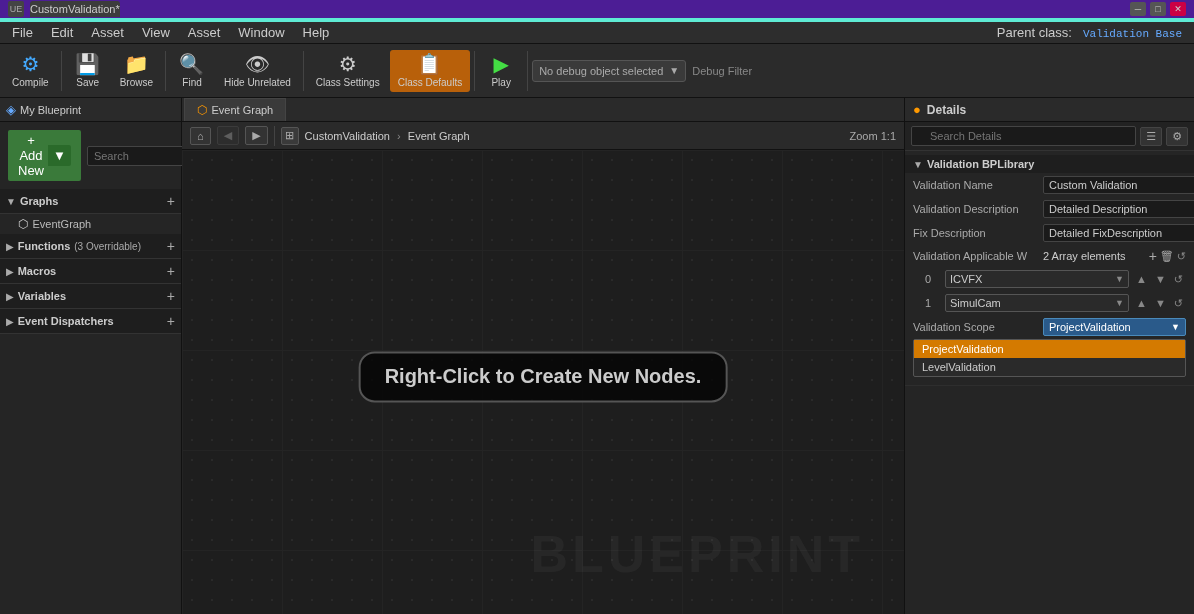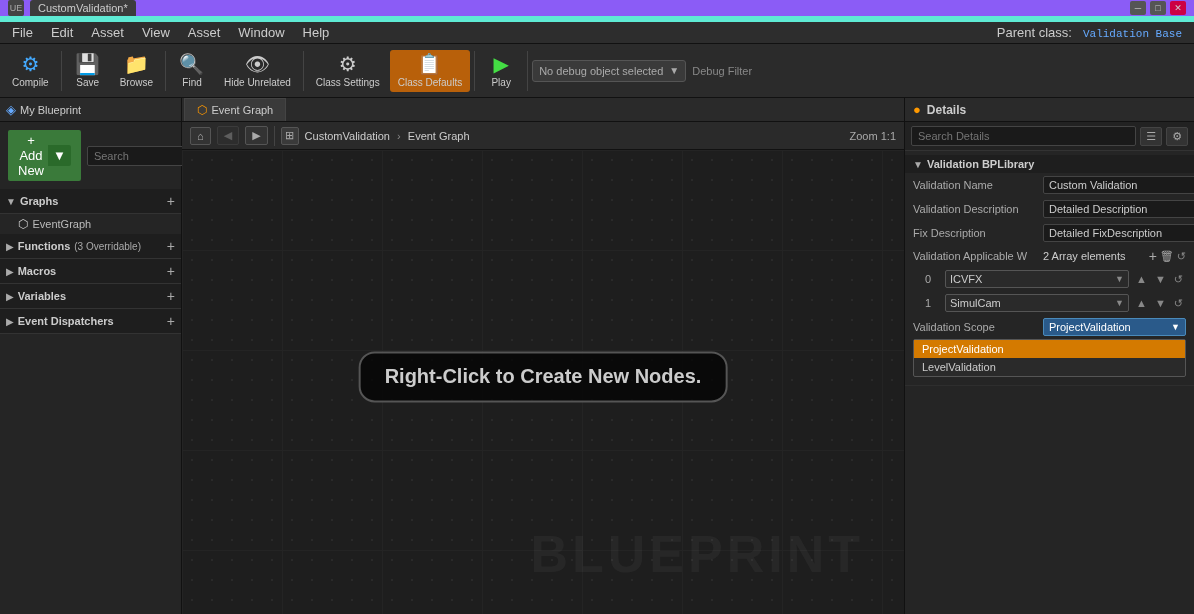--- a/index.html
+++ b/index.html
@@ -1,21 +1,21 @@
 <!DOCTYPE html>
 <html><head>
   <meta charset="utf-8">
   <style>
     * { box-sizing: border-box; margin: 0; padding: 0; }
     body { font-family: 'Segoe UI', Arial, sans-serif; font-size: 11px; background: #1a1a1a; color: #ccc; overflow: hidden; width: 1194px; height: 614px; }
 
     
-    #titlebar { height: 22px; background: #8b5cf6; display: flex; align-items: center; padding: 0 8px; border-bottom: 6px solid #5eead4; }
+    #titlebar { height: 22px; background: #4c1d95; display: flex; align-items: center; padding: 0 8px; border-bottom: 4px solid #5eead4; }
     #titlebar .ue-logo { width: 16px; height: 16px; background: #444; border-radius: 2px; margin-right: 6px; display: inline-flex; align-items: center; justify-content: center; font-size: 9px; color: #aaa; }
-    #titlebar .tab { background: #3c3c3c; padding: 2px 8px; border-radius: 3px 3px 0 0; font-size: 11px; color: #ccc; margin-right: 4px; }
+    #titlebar .tab { background: #3c3c3c; padding: 2px 0; border-radius: 3px 3px 0 0; font-size: 11px; color: #ccc; margin-right: 4px; }
     #titlebar .win-controls { margin-left: auto; display: flex; gap: 4px; }
     #titlebar .win-btn { width: 16px; height: 14px; background: #555; border-radius: 2px; display: flex; align-items: center; justify-content: center; font-size: 9px; color: #ccc; cursor: pointer; }
     #titlebar .win-btn.close { background: #c04; }
 
     
     #menubar { height: 22px; background: #2d2d2d; display: flex; align-items: center; padding: 0 4px; border-bottom: 1px solid #111; gap: 2px; }
     #menubar span { padding: 2px 8px; font-size: 13px; color: #ccc; cursor: pointer; border-radius: 2px; }
     #menubar .parent-class { margin-left: auto; font-size: 11px; color: #aaa; padding-right: 8px; }
     #menubar .parent-class a { color: #6af; text-decoration: none; font-family: Liberation Mono, monospace; }
 
@@ -72,21 +72,21 @@
     #graph-canvas .big-grid { position: absolute; inset: 0; background-image: linear-gradient(#242424 1px, transparent 1px), linear-gradient(90deg, #242424 1px, transparent 1px); background-size: 100px 100px; }
     #right-click-hint { position: absolute; top: 50%; left: 50%; transform: translate(-50%, -60%); background: rgba(0,0,0,0.7); border: 2px solid #555; border-radius: 16px; padding: 12px 24px; font-size: 20px; font-weight: bold; color: #ccc; white-space: nowrap; }
     #blueprint-watermark { position: absolute; bottom: 30px; right: 40px; font-size: 52px; font-weight: bold; color: rgba(150,150,150,0.08); letter-spacing: 4px; pointer-events: none; }
 
     
     #right-panel { width: 290px; background: #252525; border-left: 1px solid #111; display: flex; flex-direction: column; }
     #details-header { height: 24px; background: #2a2a2a; display: flex; align-items: center; padding: 0 8px; border-bottom: 1px solid #111; }
     #details-header .icon { color: #f90; margin-right: 6px; font-size: 13px; }
     #details-header .title { font-size: 12px; color: #ccc; font-weight: bold; }
     #search-details { display: flex; align-items: center; padding: 4px 6px; background: #222; border-bottom: 1px solid #333; gap: 4px; }
-    #search-details input { flex: 1; background: #1a1a1a; border: 1px solid #444; color: #ccc; padding: 3px 6px; font-size: 11px; border-radius: 2px; }
+    #search-details input { flex: 1; background: #1a1a1a; border: 1px solid #444; color: #ccc; padding: 3px 18px; font-size: 11px; border-radius: 2px; }
     #search-details .icon-btn { background: #333; border: 1px solid #444; color: #aaa; padding: 2px 5px; border-radius: 2px; cursor: pointer; font-size: 11px; }
     .details-section { padding: 4px 0; border-bottom: 1px solid #2e2e2e; }
     .details-section-header { display: flex; align-items: center; padding: 3px 8px; background: #1e1e1e; cursor: pointer; }
     .details-section-header .arrow { margin-right: 4px; font-size: 10px; color: #aaa; }
     .details-section-header .title { font-size: 11px; color: #ccc; font-weight: bold; }
     .details-row { display: flex; align-items: center; padding: 3px 8px; min-height: 22px; }
     .details-row .label { width: 130px; font-size: 11px; color: #aaa; flex-shrink: 0; }
     .details-row .value-input { flex: 1; background: #1a1a1a; border: 1px solid #444; color: #ccc; padding: 2px 5px; font-size: 11px; border-radius: 2px; }
     .array-header { display: flex; align-items: center; padding: 3px 8px; }
     .array-header .label { width: 130px; font-size: 11px; color: #aaa; }

